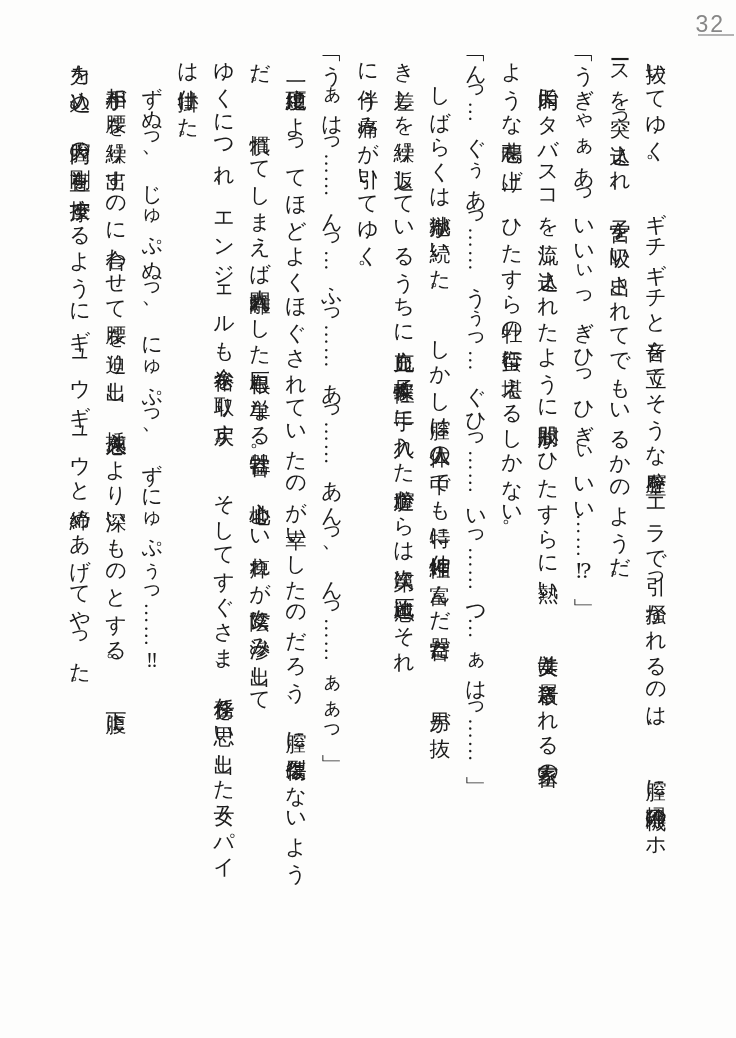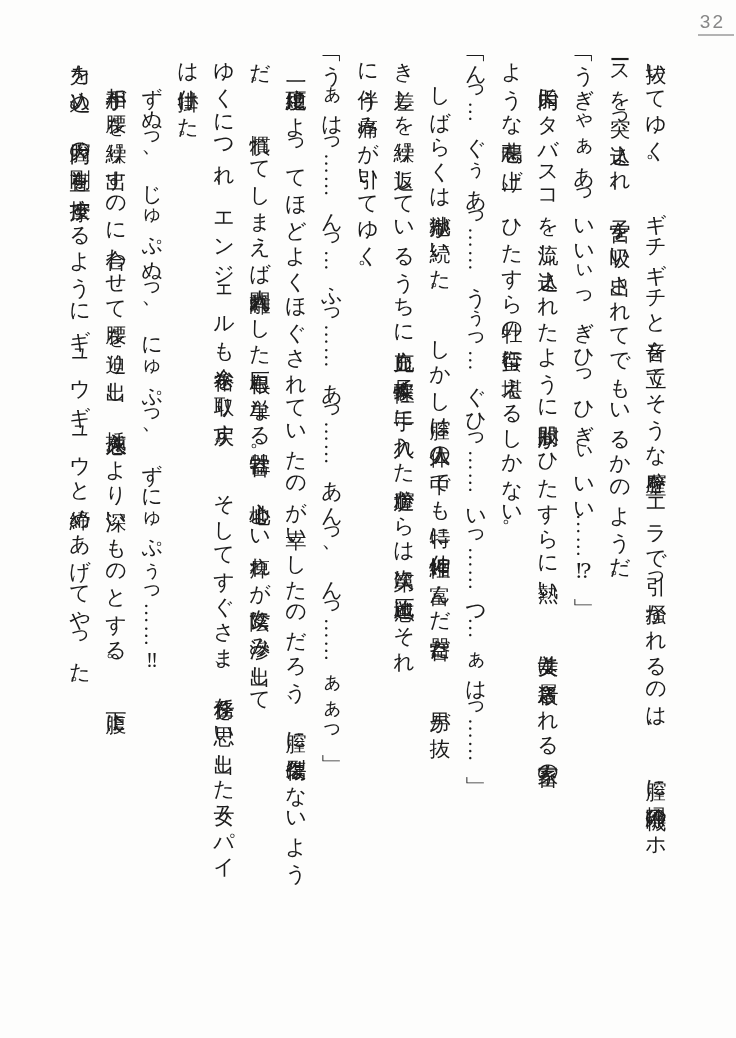--- a/index.html
+++ b/index.html
@@ -13,21 +13,21 @@
     height: 1038px;
     background: #fdfdfc;
     overflow: hidden;
     font-family: "Liberation Serif", "DejaVu Serif", serif;
   }
   
   .page-num {
     position: absolute;
     top: 11px;
     right: 11px;
-    font-size: 19px;
+    font-size: 23px;
     letter-spacing: 2px;
     color: #878787;
     font-family: "Liberation Sans", "DejaVu Sans", sans-serif;
   }
   .page-num-rule {
     position: absolute;
     top: 34px;
     right: 2px;
     width: 36px;
     height: 2px;

